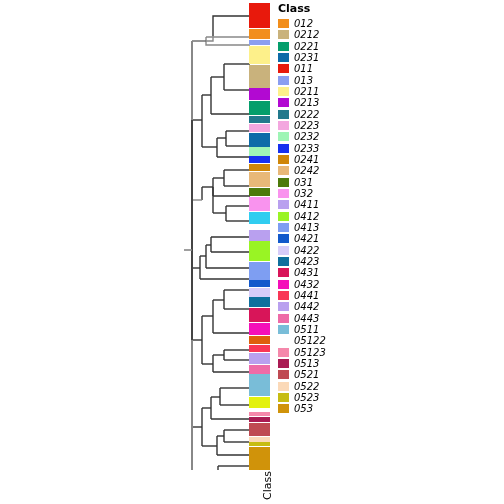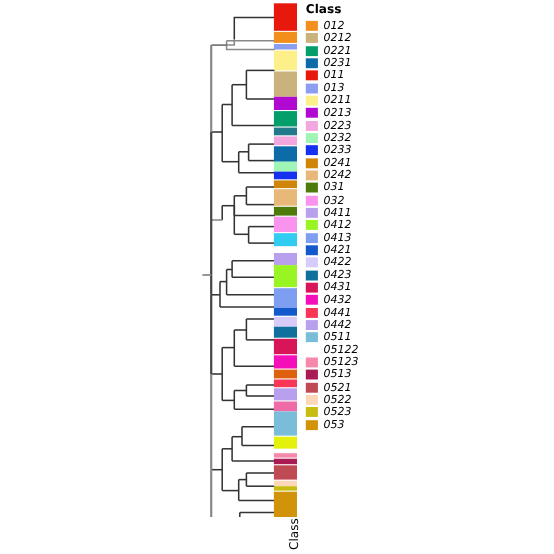--- a/index.html
+++ b/index.html
@@ -334,20 +334,24 @@
         </div>
         <div class="legend-row">
           <div class="legend-swatch" style="background: rgb(253, 240, 138);"></div>
           <div class="legend-label">0211</div>
         </div>
         <div class="legend-row">
           <div class="legend-swatch" style="background: rgb(178, 9, 210);"></div>
           <div class="legend-label">0213</div>
         </div>
         <div class="legend-row">
+          <div class="legend-swatch" style="background: rgb(34, 121, 140);"></div>
+          <div class="legend-label">0222</div>
+        </div>
+        <div class="legend-row">
           <div class="legend-swatch" style="background: rgb(243, 167, 223);"></div>
           <div class="legend-label">0223</div>
         </div>
         <div class="legend-row">
           <div class="legend-swatch" style="background: rgb(158, 245, 181);"></div>
           <div class="legend-label">0232</div>
         </div>
         <div class="legend-row">
           <div class="legend-swatch" style="background: rgb(22, 48, 239);"></div>
           <div class="legend-label">0233</div>
@@ -400,20 +404,24 @@
           <div class="legend-swatch" style="background: rgb(244, 15, 185);"></div>
           <div class="legend-label">0432</div>
         </div>
         <div class="legend-row">
           <div class="legend-swatch" style="background: rgb(249, 54, 86);"></div>
           <div class="legend-label">0441</div>
         </div>
         <div class="legend-row">
           <div class="legend-swatch" style="background: rgb(185, 160, 239);"></div>
           <div class="legend-label">0442</div>
+        </div>
+        <div class="legend-row">
+          <div class="legend-swatch" style="background: rgb(238, 107, 167);"></div>
+          <div class="legend-label">0443</div>
         </div>
         <div class="legend-row">
           <div class="legend-swatch" style="background: rgb(121, 189, 216);"></div>
           <div class="legend-label">0511</div>
         </div>
         <div class="legend-row">
           <div class="legend-swatch" style="background: rgb(255, 255, 255);"></div>
           <div class="legend-label">05122</div>
         </div>
         <div class="legend-row">

